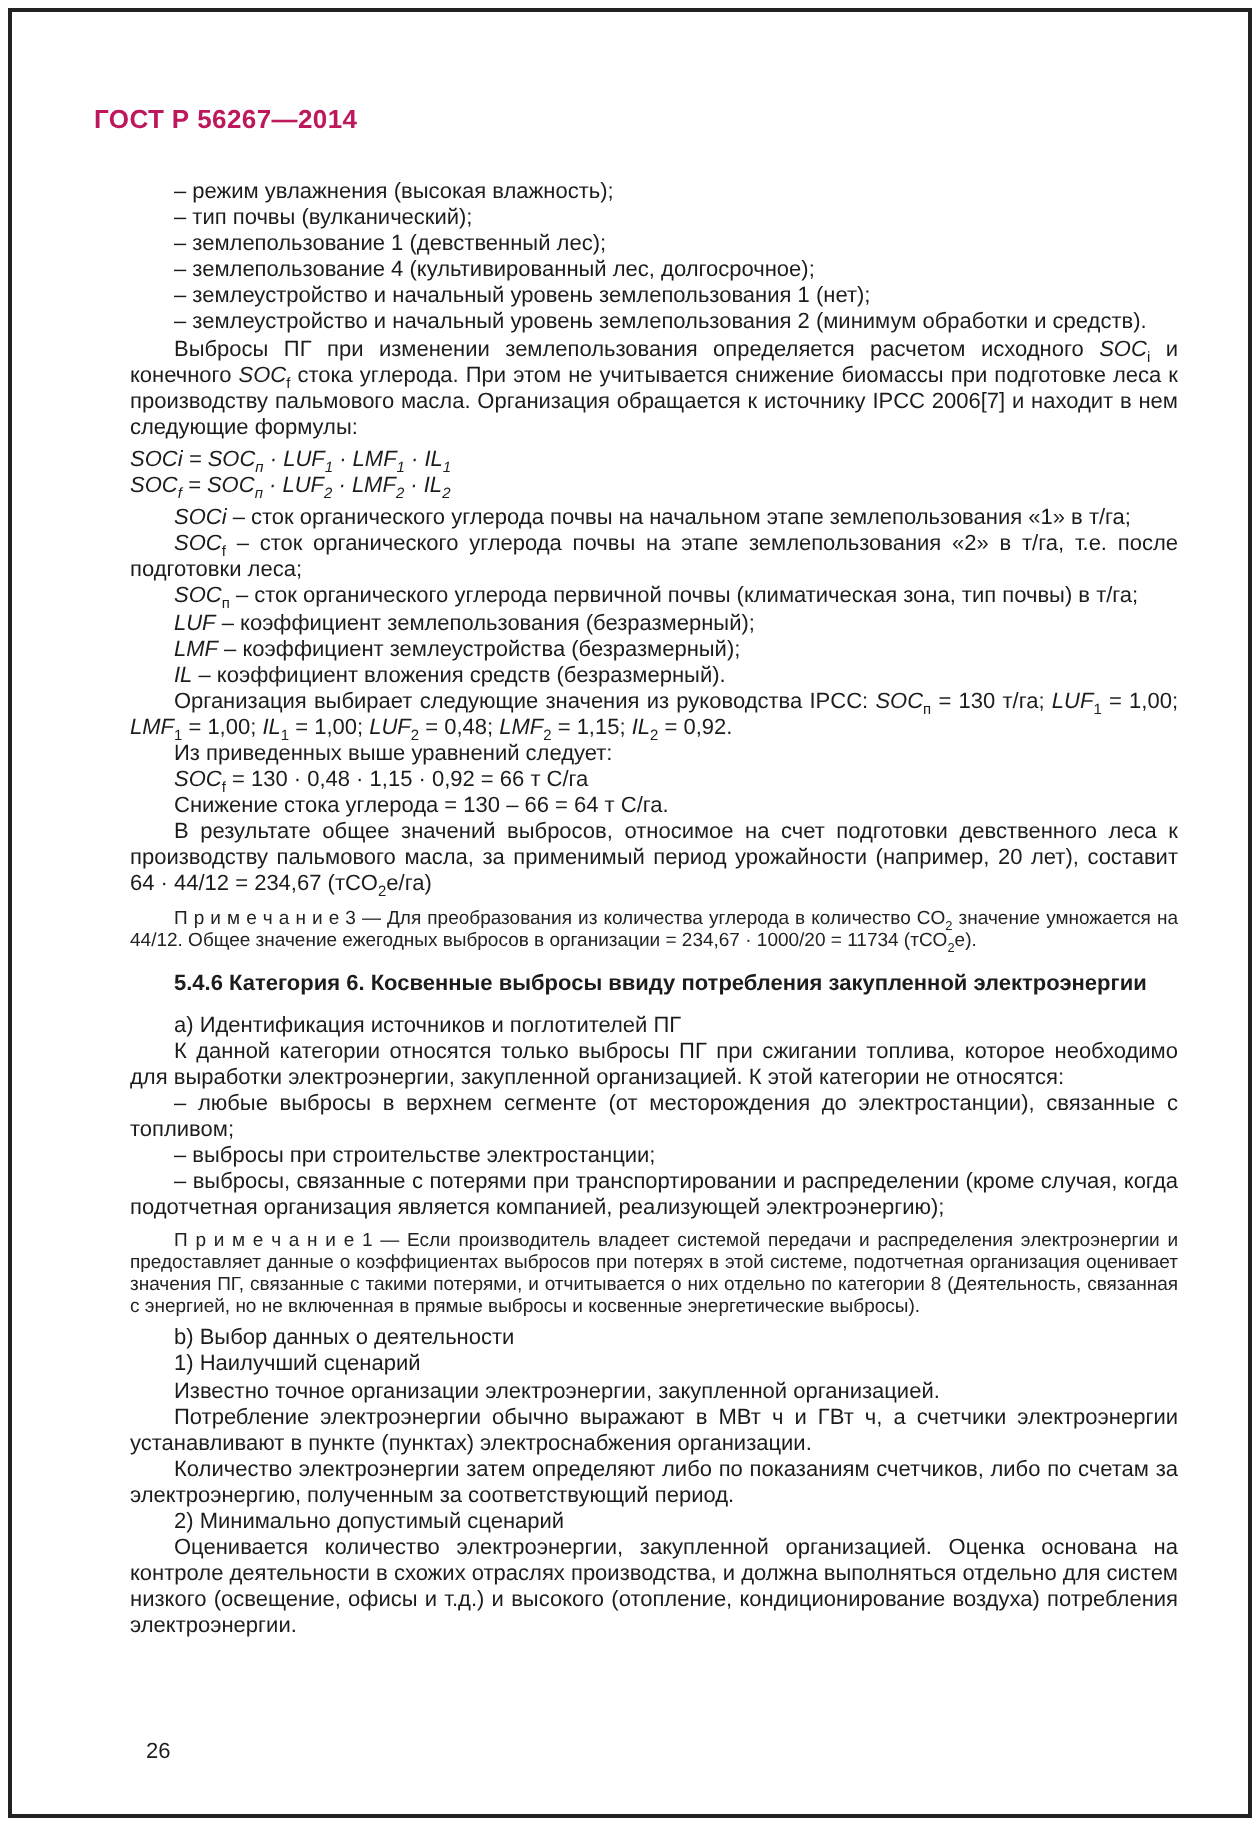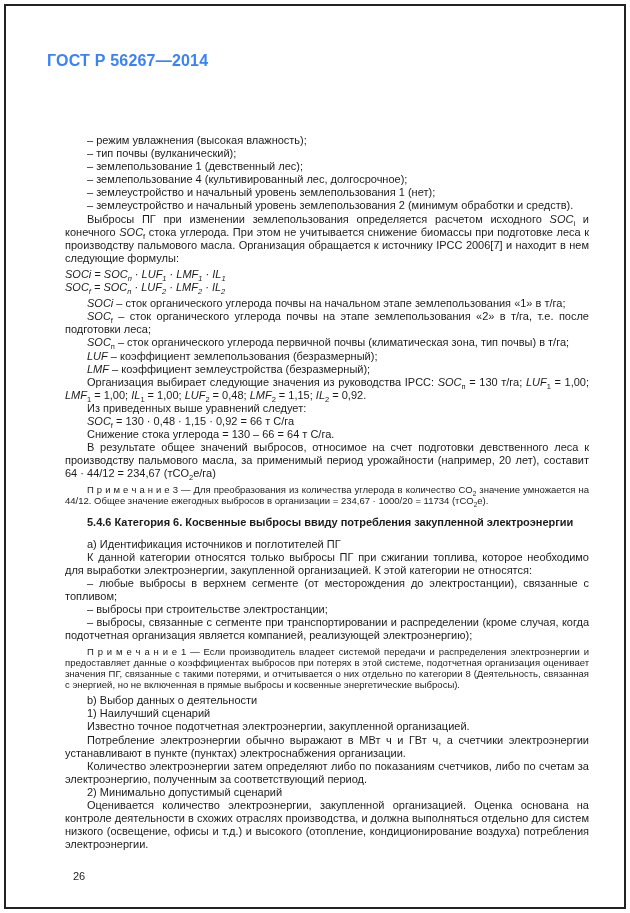--- a/index.html
+++ b/index.html
@@ -11,29 +11,28 @@
     position:relative;
     overflow:hidden;
   }
   .frame {
     position:absolute; inset:4px;
     border:2px solid #222222;
     pointer-events:none;
   }
   .doc-header {
     position:absolute; left:47px; top:52px;
-    font-weight:bold; font-size:16px;
-    color:#3b82f6;
+    font-weight:bold; font-size:13px;
+    color:#be185d;
     letter-spacing:0.2px;
   }
   .content {
     position:absolute; left:65px; top:90px; width:524px;
     font-size:11px; line-height:13.1px;
     text-align:justify;
-    margin-top:44px;
   }
   .p { text-indent:22px; }
   .fgroup { margin:3px 0; }
   .formula { text-align:left; font-style:italic; text-indent:0; }
   .note {
     font-size:9.5px; line-height:11px;
     text-indent:22px; margin:4px 0;
     color:#222;
   }
   .h { font-weight:bold; text-indent:22px; margin:10px 0 8px; }
@@ -62,35 +61,36 @@
   <div class="p">Выбросы ПГ при изменении землепользования определяется расчетом исходного <i>SOC</i><sub>i</sub> и конечного <i>SOC</i><sub>f</sub> стока углерода. При этом не учитывается снижение биомассы при подготовке леса к производству пальмового масла. Организация обращается к источнику IPCC 2006[7] и находит в нем следующие формулы:</div>
   <div class="fgroup">
     <div class="formula"><i>SOCi</i> = <i>SOC</i><sub>п</sub> · <i>LUF</i><sub>1</sub> · <i>LMF</i><sub>1</sub> · <i>IL</i><sub>1</sub></div>
     <div class="formula"><i>SOC</i><sub>f</sub> = <i>SOC</i><sub>п</sub> · <i>LUF</i><sub>2</sub> · <i>LMF</i><sub>2</sub> · <i>IL</i><sub>2</sub></div>
   </div>
   <div class="p"><i>SOCi</i> – сток органического углерода почвы на начальном этапе землепользования «1» в т/га;</div>
   <div class="p"><i>SOC</i><sub>f</sub> – сток органического углерода почвы на этапе землепользования «2» в т/га, т.е. после подготовки леса;</div>
   <div class="p"><i>SOC</i><sub>п</sub> – сток органического углерода первичной почвы (климатическая зона, тип почвы) в т/га;</div>
   <div class="p"><i>LUF</i> – коэффициент землепользования (безразмерный);</div>
   <div class="p"><i>LMF</i> – коэффициент землеустройства (безразмерный);</div>
+  <div class="p"><i>IL</i> – коэффициент вложения средств (безразмерный).</div>
   <div class="p">Организация выбирает следующие значения из руководства IPCC: <i>SOC</i><sub>п</sub> = 130 т/га; <i>LUF</i><sub>1</sub> = 1,00; <i>LMF</i><sub>1</sub> = 1,00; <i>IL</i><sub>1</sub> = 1,00; <i>LUF</i><sub>2</sub> = 0,48; <i>LMF</i><sub>2</sub> = 1,15; <i>IL</i><sub>2</sub> = 0,92.</div>
   <div class="p">Из приведенных выше уравнений следует:</div>
   <div class="p"><i>SOC</i><sub>f</sub> = 130 · 0,48 · 1,15 · 0,92 = 66 т С/га</div>
   <div class="p">Снижение стока углерода = 130 – 66 = 64 т С/га.</div>
   <div class="p">В результате общее значений выбросов, относимое на счет подготовки девственного леса к производству пальмового масла, за применимый период урожайности (например, 20 лет), составит 64 · 44/12 = 234,67 (тCO<sub>2</sub>е/га)</div>
   <div class="note">П р и м е ч а н и е   3 — Для преобразования из количества углерода в количество CO<sub>2</sub> значение умножается на 44/12. Общее значение ежегодных выбросов в организации = 234,67 · 1000/20 = 11734 (тCO<sub>2</sub>е).</div>
   <div class="h">5.4.6 Категория 6. Косвенные выбросы ввиду потребления закупленной электроэнергии</div>
   <div class="p">а) Идентификация источников и поглотителей ПГ</div>
   <div class="p">К данной категории относятся только выбросы ПГ при сжигании топлива, которое необходимо для выработки электроэнергии, закупленной организацией. К этой категории не относятся:</div>
   <div class="p">– любые выбросы в верхнем сегменте (от месторождения до электростанции), связанные с топливом;</div>
   <div class="p">– выбросы при строительстве электростанции;</div>
-  <div class="p">– выбросы, связанные с сегменте при транспортировании и распределении (кроме случая, когда подотчетная организация является компанией, реализующей электроэнергию);</div>
+  <div class="p">– выбросы, связанные с потерями при транспортировании и распределении (кроме случая, когда подотчетная организация является компанией, реализующей электроэнергию);</div>
   <div class="note">П р и м е ч а н и е   1 — Если производитель владеет системой передачи и распределения электроэнергии и предоставляет данные о коэффициентах выбросов при потерях в этой системе, подотчетная организация оценивает значения ПГ, связанные с такими потерями, и отчитывается о них отдельно по категории 8 (Деятельность, связанная с энергией, но не включенная в прямые выбросы и косвенные энергетические выбросы).</div>
   <div class="p">b) Выбор данных о деятельности</div>
   <div class="p">1) Наилучший сценарий</div>
-  <div class="p">Известно точное подотчетная электроэнергии, закупленной организацией.</div>
+  <div class="p">Известно точное организации электроэнергии, закупленной организацией.</div>
   <div class="p">Потребление электроэнергии обычно выражают в МВт ч и ГВт ч, а счетчики электроэнергии устанавливают в пункте (пунктах) электроснабжения организации.</div>
   <div class="p">Количество электроэнергии затем определяют либо по показаниям счетчиков, либо по счетам за электроэнергию, полученным за соответствующий период.</div>
   <div class="p">2) Минимально допустимый сценарий</div>
   <div class="p">Оценивается количество электроэнергии, закупленной организацией. Оценка основана на контроле деятельности в схожих отраслях производства, и должна выполняться отдельно для систем низкого (освещение, офисы и т.д.) и высокого (отопление, кондиционирование воздуха) потребления электроэнергии.</div>
 </div>
 
 <div class="pagenum">26</div>
 
 </body></html>

